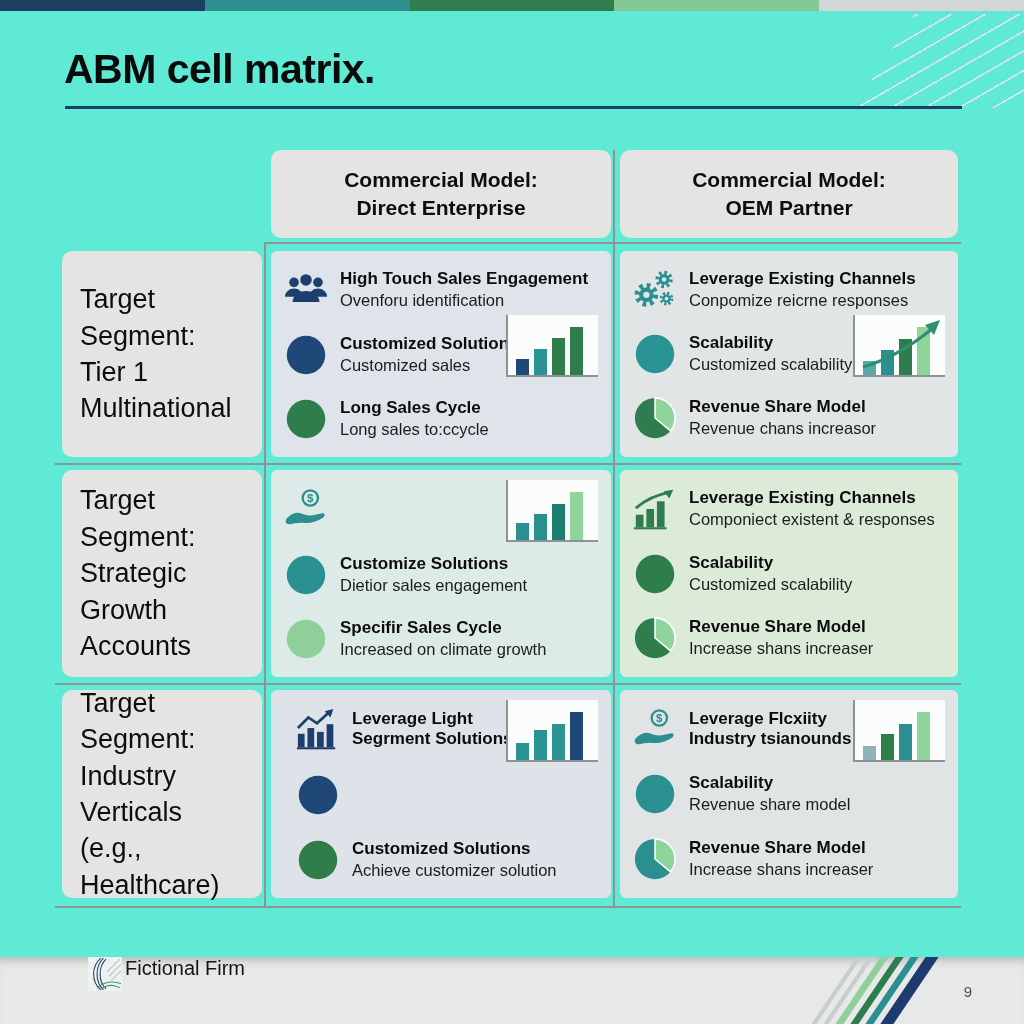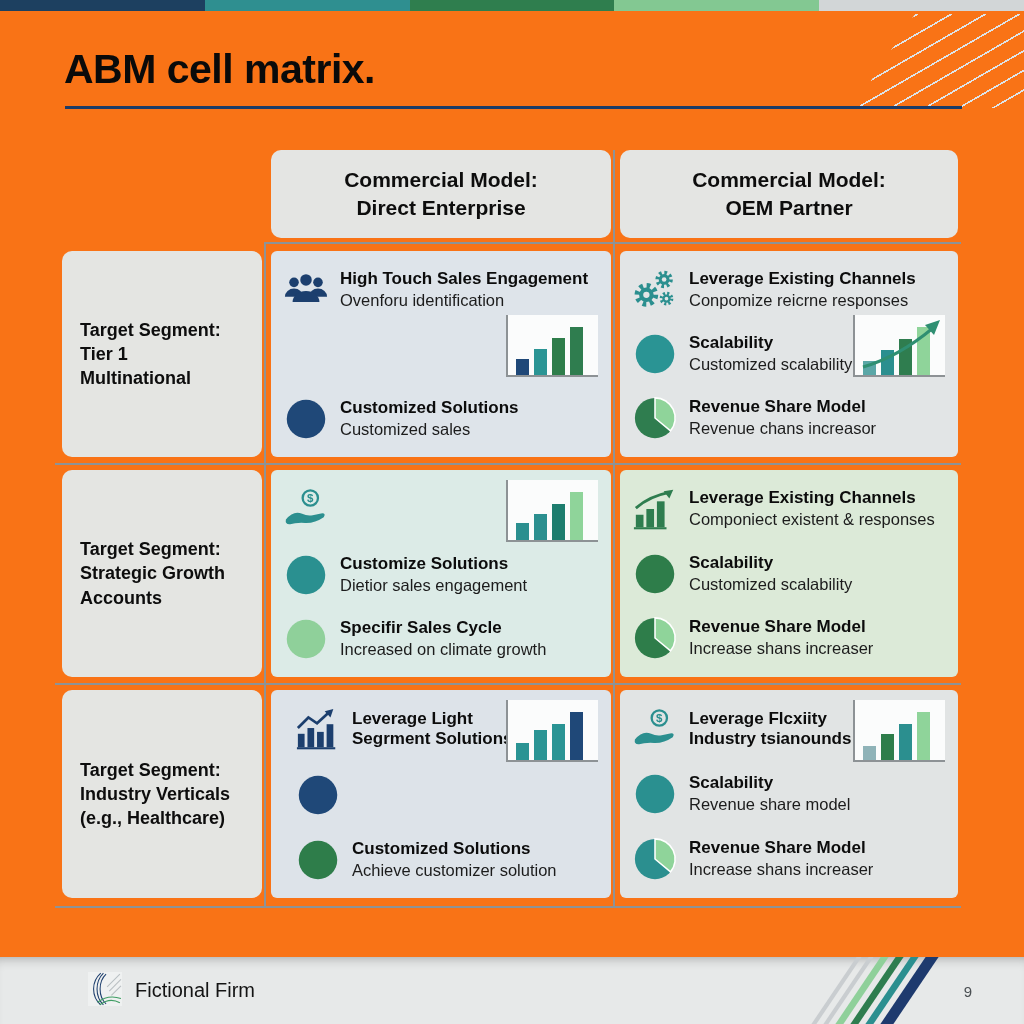--- a/index.html
+++ b/index.html
@@ -1,17 +1,17 @@
 <!DOCTYPE html>
 <html><head>
 <meta charset="utf-8">
 <style>
   html,body{margin:0;padding:0;background:#888;}
   .slide{
-    position:relative;width:1024px;height:1024px;background:#f97316;overflow:hidden;
+    position:relative;width:1024px;height:1024px;background:#5eead4;overflow:hidden;
     font-family:"Liberation Sans","DejaVu Sans",sans-serif;color:#0d0d0d;
   }
   
   .topbar{position:absolute;left:0;top:0;width:100%;height:11px;display:flex;}
   .topbar .seg{flex:1 1 0;height:100%;}
   
   .corner-lines{
     position:absolute;right:0;top:14px;width:176px;height:94px;
     background:repeating-linear-gradient(150deg,#dde4e8 0 1.6px,transparent 1.6px 17px);
     clip-path:polygon(67px 0,100% 0,100% 100%,5px 100%);
@@ -26,21 +26,21 @@
     position:absolute;left:62px;top:150px;width:896px;
     display:grid;grid-template-columns:200px 340px 338px;
     grid-template-rows:88px 206px 207px 208px;column-gap:9px;row-gap:13px;
   }
   .hdr-box{
     background:#e4e5e3;border-radius:10px;display:flex;align-items:center;justify-content:center;
     text-align:center;font-weight:700;font-size:21px;line-height:1.35;white-space:pre-line;
   }
   .row-hdr{
     background:#e4e5e2;border-radius:10px;display:flex;align-items:center;
-    padding-left:18px;font-weight:700;font-size:18px;line-height:1.35;white-space:pre-line;
+    padding-left:18px;font-weight:400;font-size:27px;line-height:1.35;white-space:pre-line;
   }
   .cell{
     border-radius:6px;position:relative;padding:16px 14px 16px 12px;
     display:flex;flex-direction:column;justify-content:space-between;
   }
   .item{display:flex;align-items:center;gap:11px;}
   .item .ic{flex:0 0 46px;width:46px;display:flex;align-items:center;justify-content:center;}
   .item .tx .t{font-weight:700;font-size:17px;line-height:1.18;white-space:pre-line;color:#0c0c0c;}
   .item .tx .d{font-size:16.5px;line-height:1.22;color:#1c1c1c;margin-top:1px;}
   
@@ -51,21 +51,21 @@
   }
   .mini-chart.middle{top:64px;}
   .mini-chart.top{top:10px;}
   .mini-chart .bar{width:13px;}
   .mini-chart .arrow{position:absolute;left:0;top:0;width:100%;height:100%;}
   
   .hline,.vline{position:absolute;background:#8e9396;}
   
   .footer{
     position:absolute;left:0;bottom:0;width:100%;height:67px;background:#e7e9e9;
-    display:flex;align-items:center;padding-left:88px;box-sizing:border-box;gap:13px;
+    display:flex;align-items:flex-start;padding-left:88px;box-sizing:border-box;gap:3px;
     box-shadow:inset 0 10px 12px -9px rgba(0,0,0,0.30);overflow:hidden;
   }
   .brand{font-size:20px;color:#141414;}
   .stripes{position:absolute;right:108px;top:0;height:100%;display:flex;gap:7px;}
   .stripes .stripe{height:100%;transform:skewX(-34deg);}
   .page-num{position:absolute;right:52px;top:50%;transform:translateY(-50%);font-size:15px;color:#4a4f52;}
 </style>
 </head>
 <body>
 
@@ -108,20 +108,31 @@
         </div>
         <div class="item">
           <div class="ic">
             <svg width="44" height="44" viewBox="0 0 48 48">
               <circle cx="24" cy="24" r="21" fill="#1f4878"></circle>
             </svg>
           </div>
           <div class="tx">
             <div class="t">Customized Solutions</div>
             <div class="d">Customized sales</div>
+          </div>
+        </div>
+        <div class="item">
+          <div class="ic">
+            <svg width="44" height="44" viewBox="0 0 48 48">
+              <circle cx="24" cy="24" r="21" fill="#2e7d4a"></circle>
+            </svg>
+          </div>
+          <div class="tx">
+            <div class="t">Long Sales Cycle</div>
+            <div class="d">Long sales to:ccycle</div>
           </div>
         </div>
         <div class="mini-chart middle">
           <div class="bar" style="background: rgb(31, 72, 120); height: 16px;"></div>
           <div class="bar" style="background: rgb(42, 148, 148); height: 26px;"></div>
           <div class="bar" style="background: rgb(46, 125, 74); height: 37px;"></div>
           <div class="bar" style="background: rgb(47, 125, 79); height: 48px;"></div>
         </div>
       </div>
       <div class="cell" style="grid-area: 2 / 3; background: rgb(226, 229, 230);">

